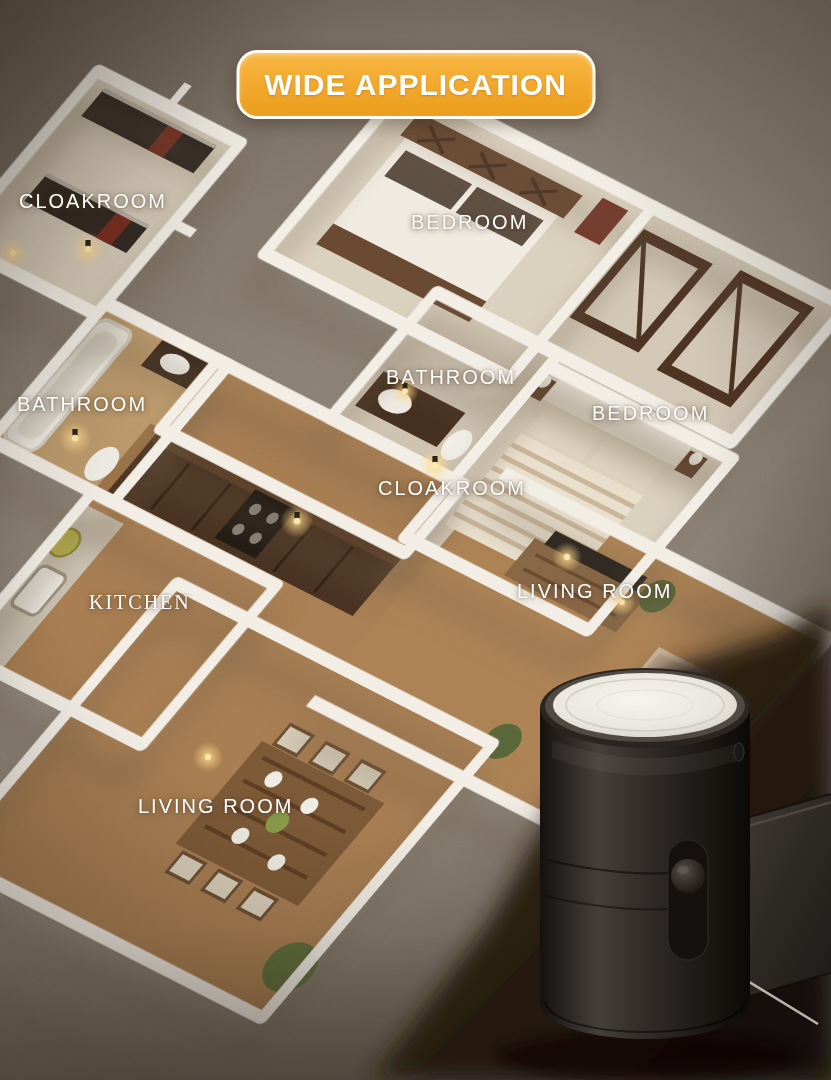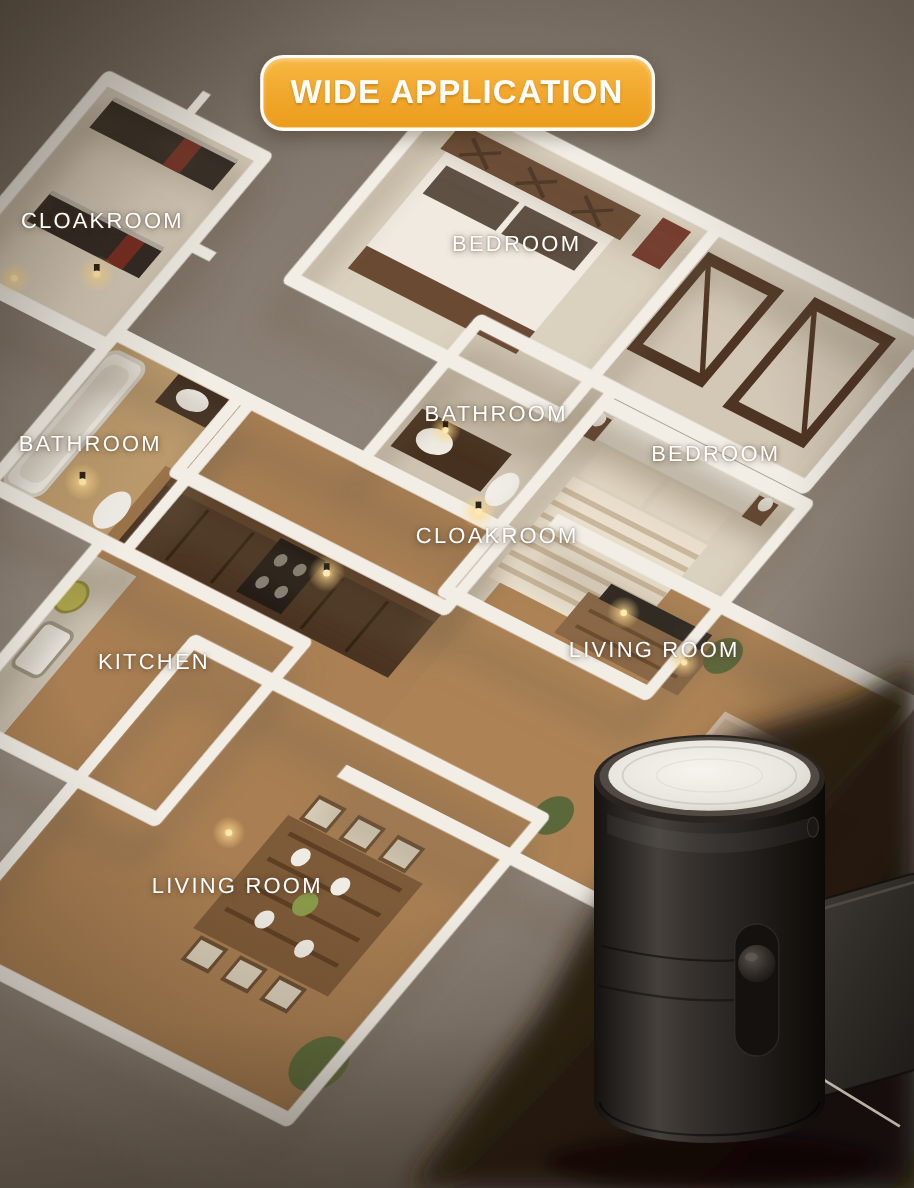--- a/index.html
+++ b/index.html
@@ -37,21 +37,21 @@
     position:absolute;color:#ffffff;font-size:20px;font-weight:400;letter-spacing:2px;
     white-space:nowrap;
     text-shadow:0 1px 6px rgba(70,52,34,0.65), 0 0 2px rgba(90,66,42,0.5);
   }
   .pos-cloakroom{left:19px;top:190px;}
   .pos-bedroom-top{left:411px;top:211px;}
   .pos-bathroom-left{left:17px;top:393px;}
   .pos-bathroom-middle{left:386px;top:366px;}
   .pos-bedroom-right{left:592px;top:402px;}
   .pos-corridor{left:378px;top:477px;}
-  .pos-kitchen{left:89px;top:591px;}
+  .pos-kitchen{left:89px;top:591px;font-family:Liberation Serif, serif;}
   .pos-living-right{left:517px;top:580px;}
   .pos-living-bottom{left:138px;top:795px;}
 </style>
 </head>
 <body>
 
 <div class="poster">
 
   <svg class="layer" width="831" height="1080" viewBox="0 0 831 1080">
     <defs>

